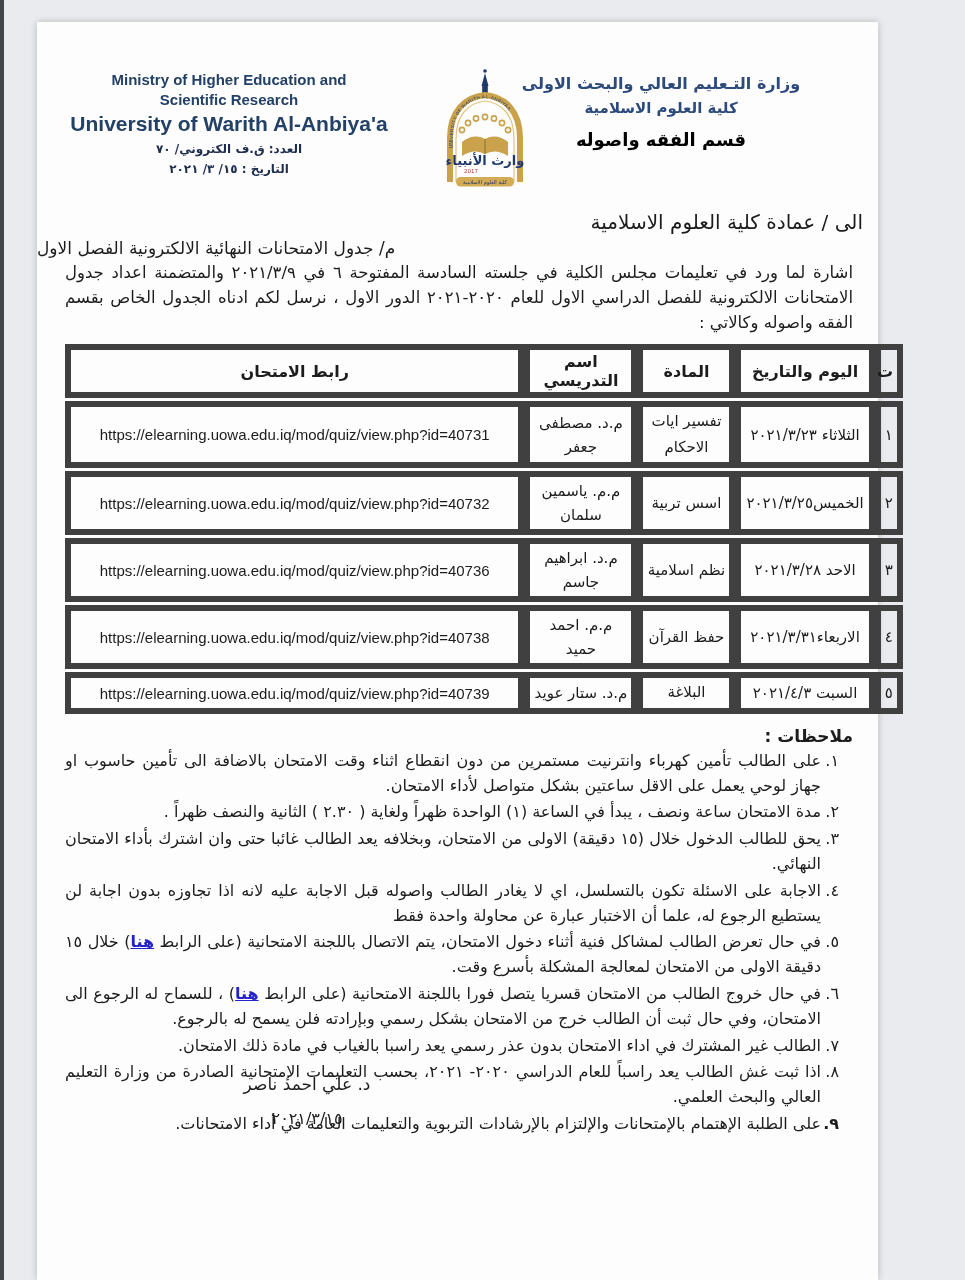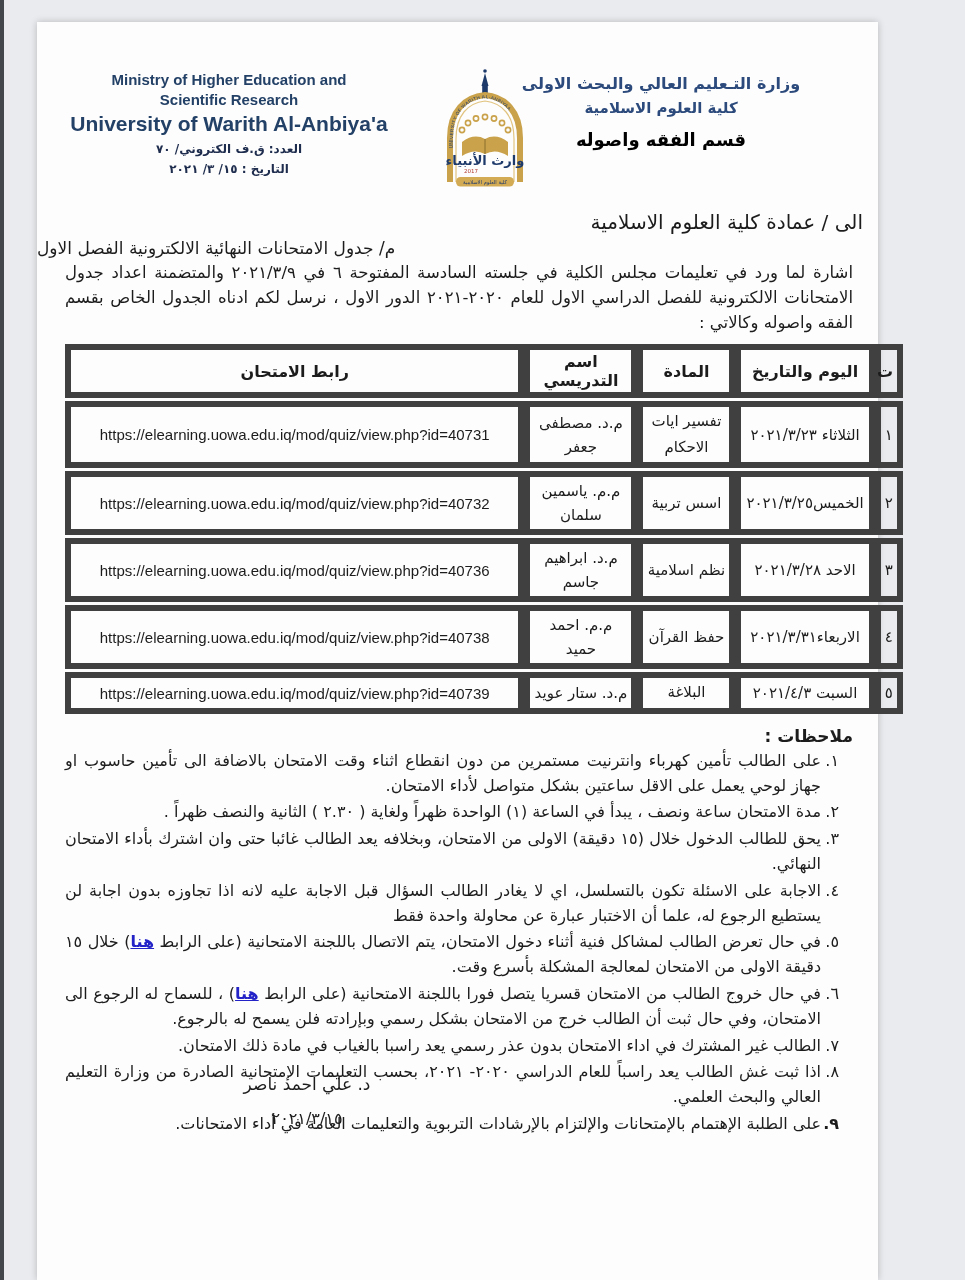--- a/index.html
+++ b/index.html
@@ -195,21 +195,21 @@
     <div class="note">
       <span class="num">٢.</span>
       <div class="txt">مدة الامتحان ساعة ونصف ، يبدأ في الساعة (١) الواحدة ظهراً ولغاية ( ٢.٣٠ ) الثانية والنصف ظهراً .</div>
     </div>
     <div class="note">
       <span class="num">٣.</span>
       <div class="txt">يحق للطالب الدخول خلال (١٥ دقيقة) الاولى من الامتحان، وبخلافه يعد الطالب غائبا حتى وان اشترك بأداء الامتحان النهائي.</div>
     </div>
     <div class="note">
       <span class="num">٤.</span>
-      <div class="txt">الاجابة على الاسئلة تكون بالتسلسل، اي لا يغادر الطالب السؤال قبل الاجابة عليه لانه اذا تجاوزه بدون اجابة لن يستطيع الرجوع له، علما أن الاختبار عبارة عن محاولة واحدة فقط</div>
+      <div class="txt">الاجابة على الاسئلة تكون بالتسلسل، اي لا يغادر الطالب واصوله قبل الاجابة عليه لانه اذا تجاوزه بدون اجابة لن يستطيع الرجوع له، علما أن الاختبار عبارة عن محاولة واحدة فقط</div>
     </div>
     <div class="note">
       <span class="num">٥.</span>
       <div class="txt">
         <span>في حال تعرض الطالب لمشاكل فنية أثناء دخول الامتحان، يتم الاتصال باللجنة الامتحانية (على الرابط </span><span class="here-link">هنا</span><span>) خلال ١٥ دقيقة الاولى من الامتحان لمعالجة المشكلة بأسرع وقت.</span>
       </div>
     </div>
     <div class="note">
       <span class="num">٦.</span>
       <div class="txt">

